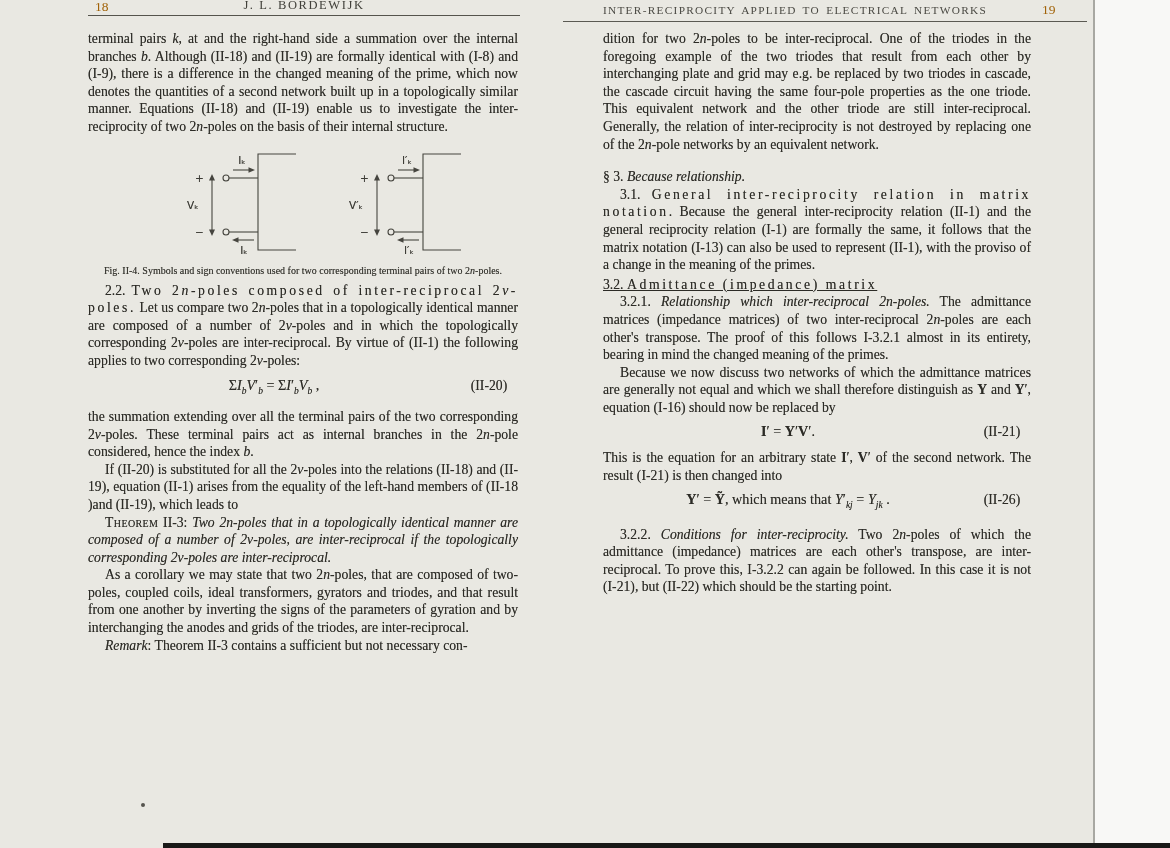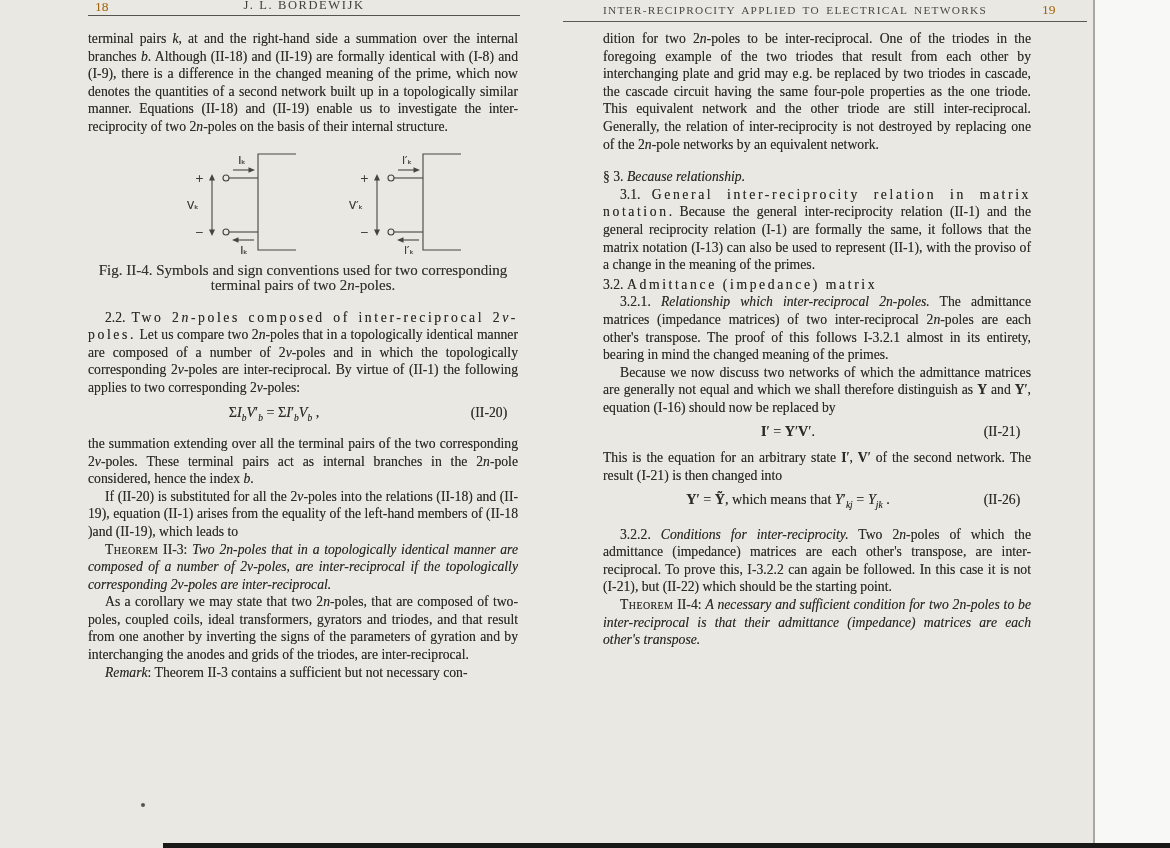--- a/index.html
+++ b/index.html
@@ -29,36 +29,36 @@
 
   
   .col { position:absolute; top:30px; width:430px; text-align:justify;
     font-size:13.7px; line-height:17.6px;
     text-shadow:0 0 .45px rgba(44,43,38,.55); }
   #col-left { left:88px; }
   #col-right { left:563px; width:428px;margin-left:40px; }
   p { margin:0; }
   .indent { text-indent:17px; }
   .sect { margin-top:15px; }
-  .mt2 { margin-top:2px; }
+  .mt2 { margin-top:2px;text-decoration:underline; }
   .mt3 { margin-top:3px; }
   .sp { letter-spacing:2.6px; }
   .sc { font-variant:small-caps; letter-spacing:.4px; }
   sub { font-size:9.5px; }
 
   .eq { display:flex; align-items:baseline; padding:7px 0 8px 0; }
   .eq .expr { flex:1; text-align:center; font-size:14.2px; }
   .eq .tag { width:58px; text-align:center; font-size:13.7px; }
 
   
   .figwrap { position:relative; height:112px; margin:12px 0 3px 0; }
   .figwrap svg { position:absolute; left:98px; top:0; }
   .figwrap text { font-family:"DejaVu Sans",sans-serif; font-size:10.5px; fill:#3c3b35; }
-  .caption { font-size:15px; line-height:15px; text-align:center;
-    text-indent:0; margin:0 0 16px 0; color:#34332d; }
+  .caption { font-size:10px; line-height:15px; text-align:center;
+    text-indent:0; margin:0 0 4px 0; color:#34332d; }
 </style>
 </head>
 <body>
 
 <div id="edge-strip"></div>
 <div id="bottom-bar"></div>
 <div id="speck"></div>
 
 <span class="pn" id="pn-left">18</span>
 <span class="rh" id="rh-left">J. L. BORDEWIJK</span>
@@ -143,14 +143,13 @@
   <div class="eq">
     <span class="expr"><b>I</b>′ = <b>Y</b>′<b>V</b>′.</span>
     <span class="tag">(II-21)</span>
   </div>
   <p>This is the equation for an arbitrary state <b>I</b>′, <b>V</b>′ of the second network. The result (I-21) is then changed into</p>
   <div class="eq">
     <span class="expr"><b>Y</b>′ = <b>Ỹ</b>, which means that <i>Y</i>′<sub><i>kj</i></sub> = <i>Y</i><sub><i>jk</i></sub> .</span>
     <span class="tag">(II-26)</span>
   </div>
   <p class="indent mt3">3.2.2. <i>Conditions for inter-reciprocity.</i> Two 2<i>n</i>-poles of which the admittance (impedance) matrices are each other's transpose, are inter-reciprocal. To prove this, I-3.2.2 can again be followed. In this case it is not (I-21), but (II-22) which should be the starting point.</p>
-  <p class="indent"><span class="sc">Theorem</span> II-4: <i>A necessary and sufficient condition for two 2n-poles to be inter-reciprocal is that their admittance (impedance) matrices are each other's transpose.</i></p>
 </div>
 
 </body></html>

